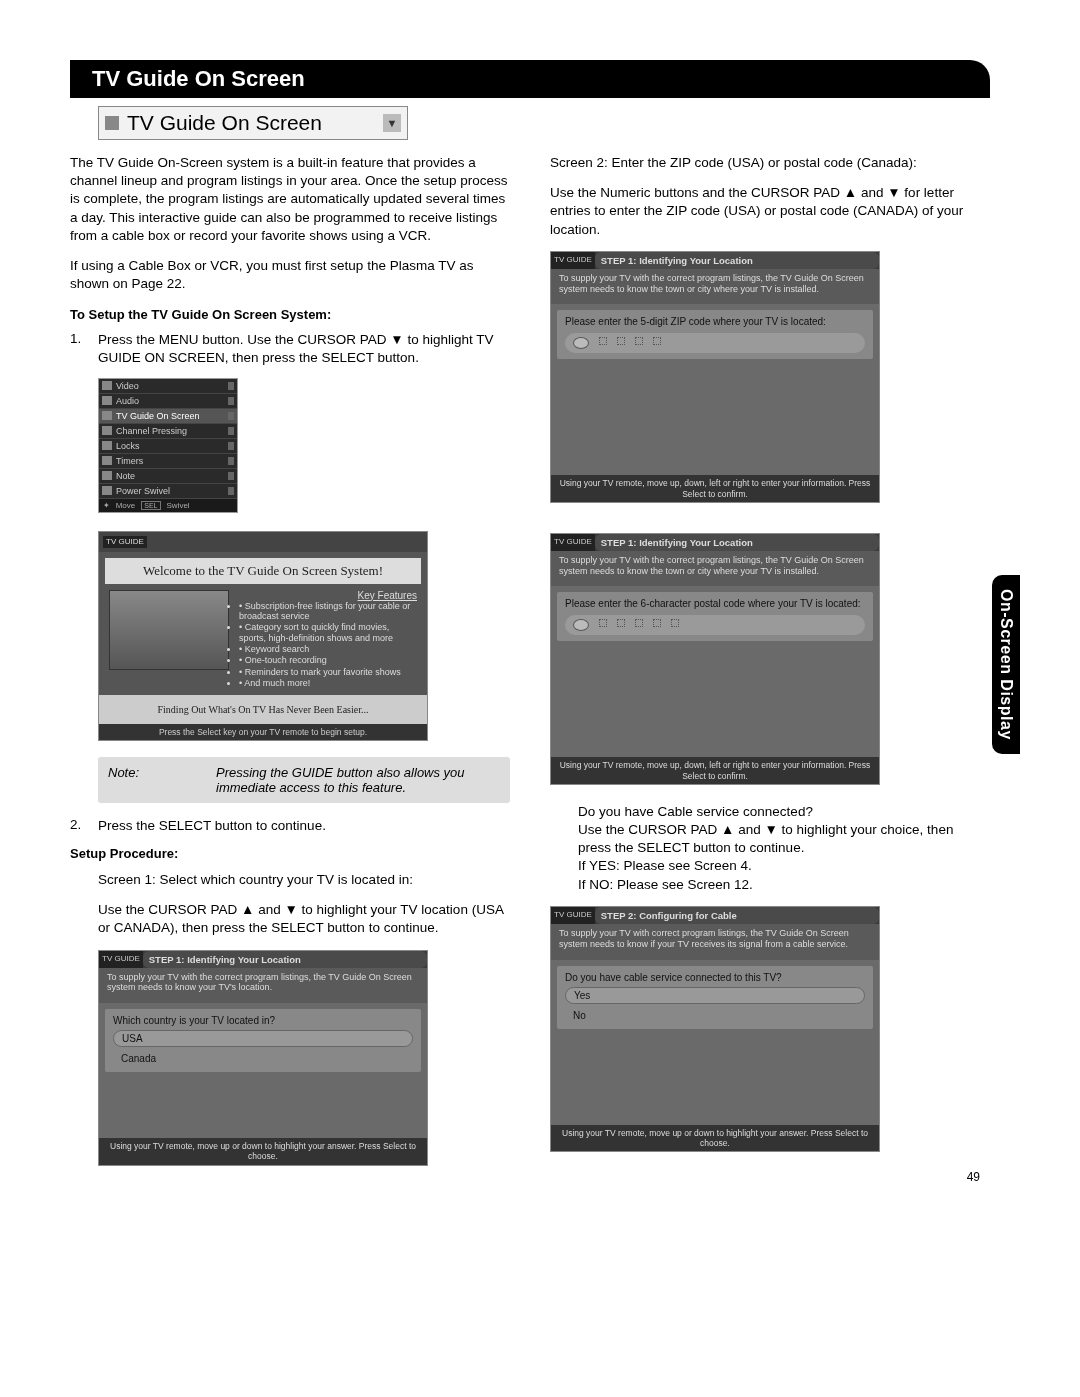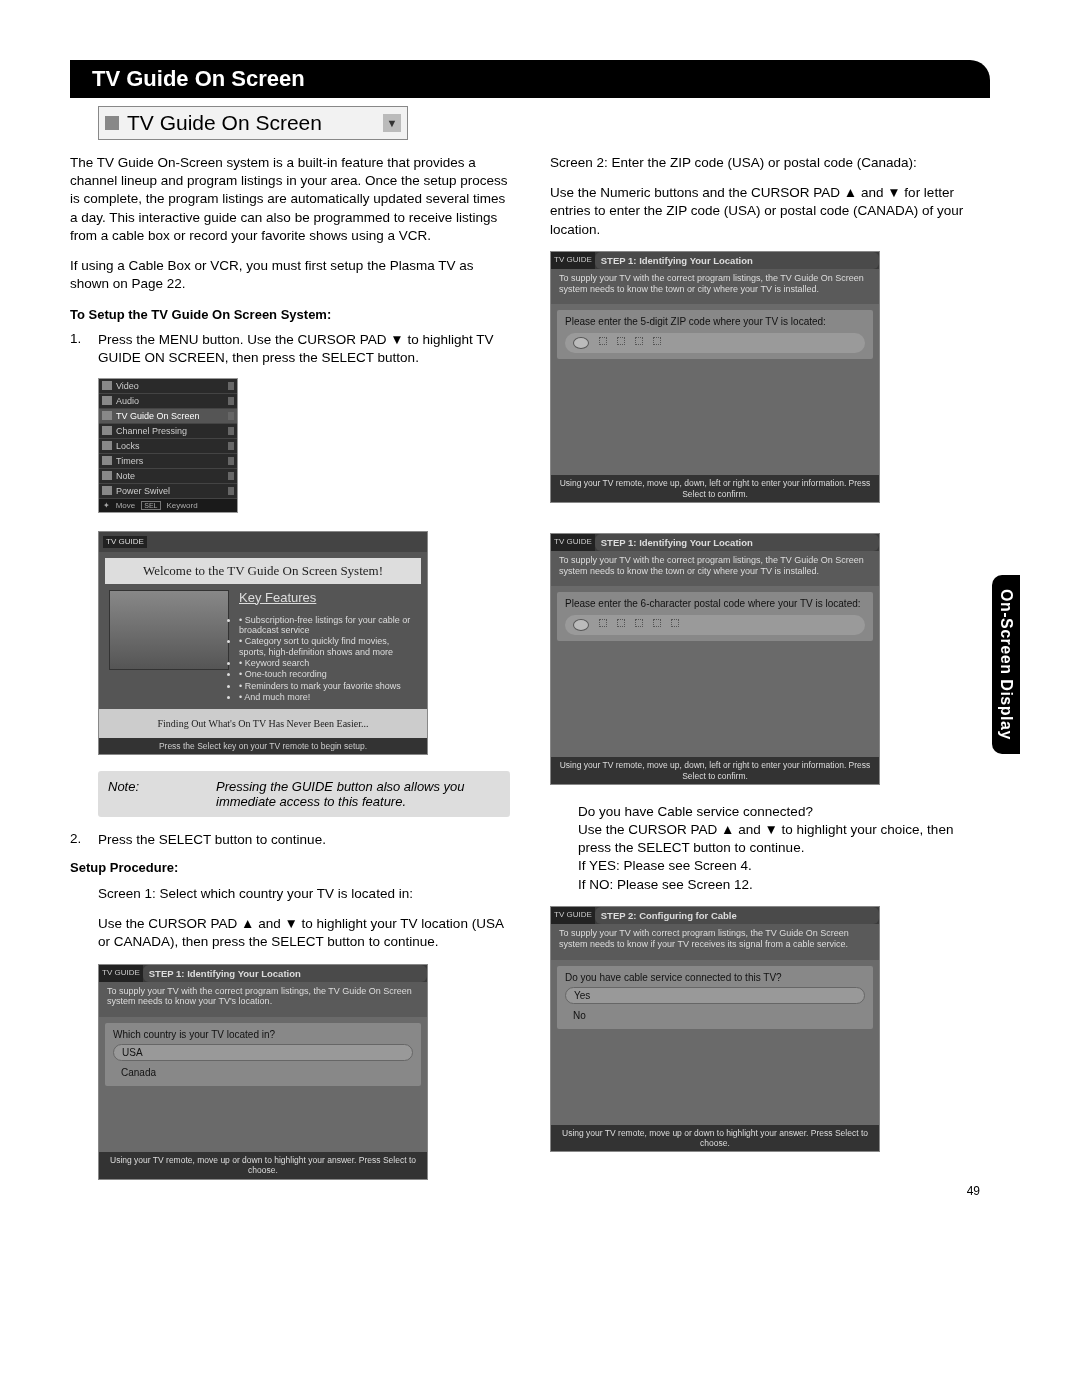--- a/index.html
+++ b/index.html
@@ -29,21 +29,21 @@
   .menu-foot .key { border: 1px solid #777; padding: 0 2px; font-size: 7px; }
 
   
   .welcome-shot { width: 330px; margin: 0 0 16px 28px; background: #555; border: 1px solid #888; font-size: 10px; color: #222; }
   .welcome-shot .hdr { background: #444; display: flex; align-items: center; padding: 4px; }
   .welcome-shot .logo { background: #222; color: #ddd; font-size: 8px; padding: 2px 3px; line-height: 1; }
   .welcome-shot .wbar { background: #ddd; margin: 6px; padding: 5px; text-align: center; font-family: Georgia, serif; font-size: 13px; }
   .welcome-shot .body { display: flex; padding: 0 10px 6px 10px; gap: 10px; }
   .welcome-shot .tvimg { width: 120px; height: 80px; background: linear-gradient(#888,#555); border: 1px solid #333; }
   .welcome-shot .feat { flex: 1; font-size: 9px; color: #ddd; }
-  .welcome-shot .feat .kh { text-decoration: underline; font-size: 13px; margin-bottom: 10px; }
+  .welcome-shot .feat .kh { text-decoration: underline; font-size: 10px; margin-bottom: 0; text-align: right; }
   .welcome-shot .feat li { margin-bottom: 1px; line-height: 1.15; }
   .welcome-shot .wfoot { background: #ccc; text-align: center; font-family: Georgia, serif; font-size: 10px; padding: 9px; }
   .welcome-shot .wfoot2 { background: #333; color: #ccc; text-align: center; font-size: 8.5px; padding: 3px; }
 
   
   .note-box { background: #ddd; border-radius: 3px; padding: 8px 10px; margin: 0 0 14px 28px; font-style: italic; font-size: 13px; display: flex; gap: 48px; }
   .note-box .nl { width: 60px; flex-shrink: 0; font-style: italic; }
   .note-box .nt { flex: 1; }
 
   
@@ -129,21 +129,21 @@
           </div>
         <div class="menu-row">
             <div class="ico"></div>
             <span>Power Swivel</span>
             <div class="r"></div>
           </div>
         <div class="menu-foot">
             <span>✦</span>
             <span>Move</span>
             <span class="key">SEL</span>
-            <span>Keyword</span>
+            <span>Swivel</span>
           </div>
       </div>
 
       <div class="welcome-shot">
         <div class="hdr">
             <div class="logo">TV
 GUIDE</div>
           </div>
         <div class="wbar">Welcome to the TV Guide On Screen System!</div>
         <div class="body">

